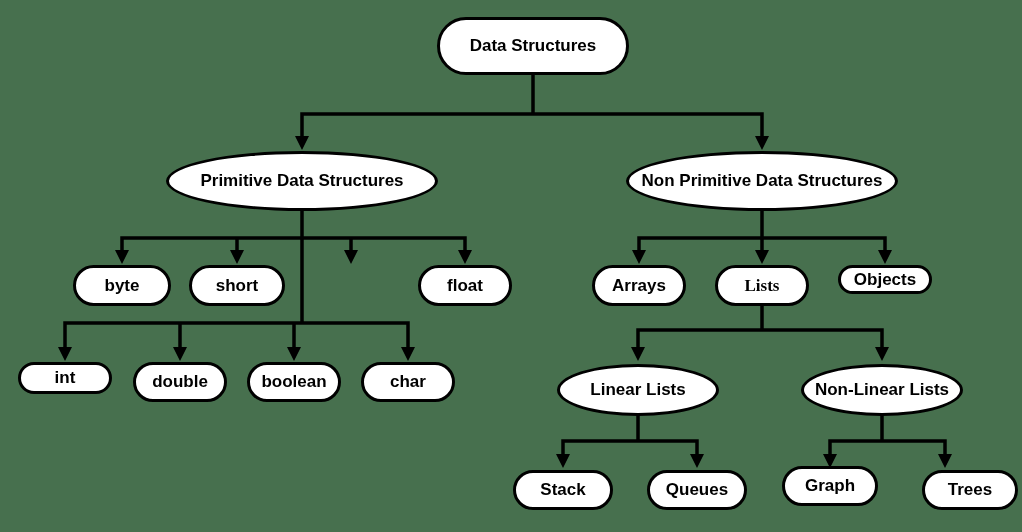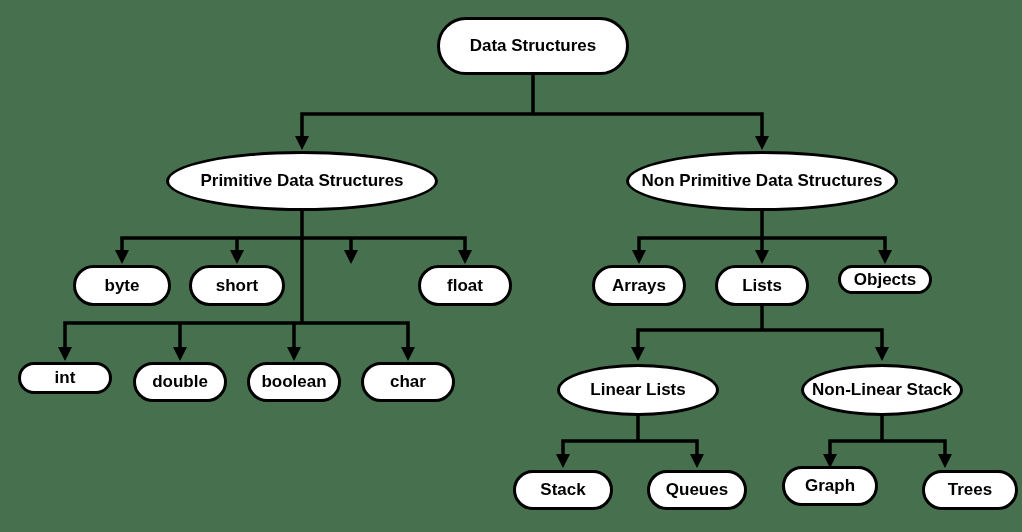--- a/index.html
+++ b/index.html
@@ -100,27 +100,27 @@
   <div class="node stadium" style="left:18px; top:362px; width:94px; height:32px;">int</div>
 
   <div class="node stadium" style="left:133px; top:362px; width:94px; height:40px;">double</div>
 
   <div class="node stadium" style="left:247px; top:362px; width:94px; height:40px;">boolean</div>
 
   <div class="node stadium" style="left:361px; top:362px; width:94px; height:40px;">char</div>
 
   <div class="node stadium" style="left:592px; top:265px; width:94px; height:41px;">Arrays</div>
 
-  <div class="node stadium" style="left:715px; top:265px; width:94px; height:41px;">Lists</div>
+  <div class="node stadium" style="left:715px; top:265px; width:94px; height:41px;font-family:Liberation Serif, serif;">Lists</div>
 
   <div class="node stadium" style="left:838px; top:265px; width:94px; height:29px;">Objects</div>
 
   <div class="node ellipse" style="left:557px; top:364px; width:162px; height:52px;">Linear Lists</div>
 
-  <div class="node ellipse" style="left:801px; top:364px; width:162px; height:52px;">Non-Linear Stack</div>
+  <div class="node ellipse" style="left:801px; top:364px; width:162px; height:52px;">Non-Linear Lists</div>
 
   <div class="node stadium" style="left:513px; top:470px; width:100px; height:40px;">Stack</div>
 
   <div class="node stadium" style="left:647px; top:470px; width:100px; height:40px;">Queues</div>
 
   <div class="node stadium" style="left:782px; top:466px; width:96px; height:40px;">Graph</div>
 
   <div class="node stadium" style="left:922px; top:470px; width:96px; height:40px;">Trees</div>
 
 </div>

